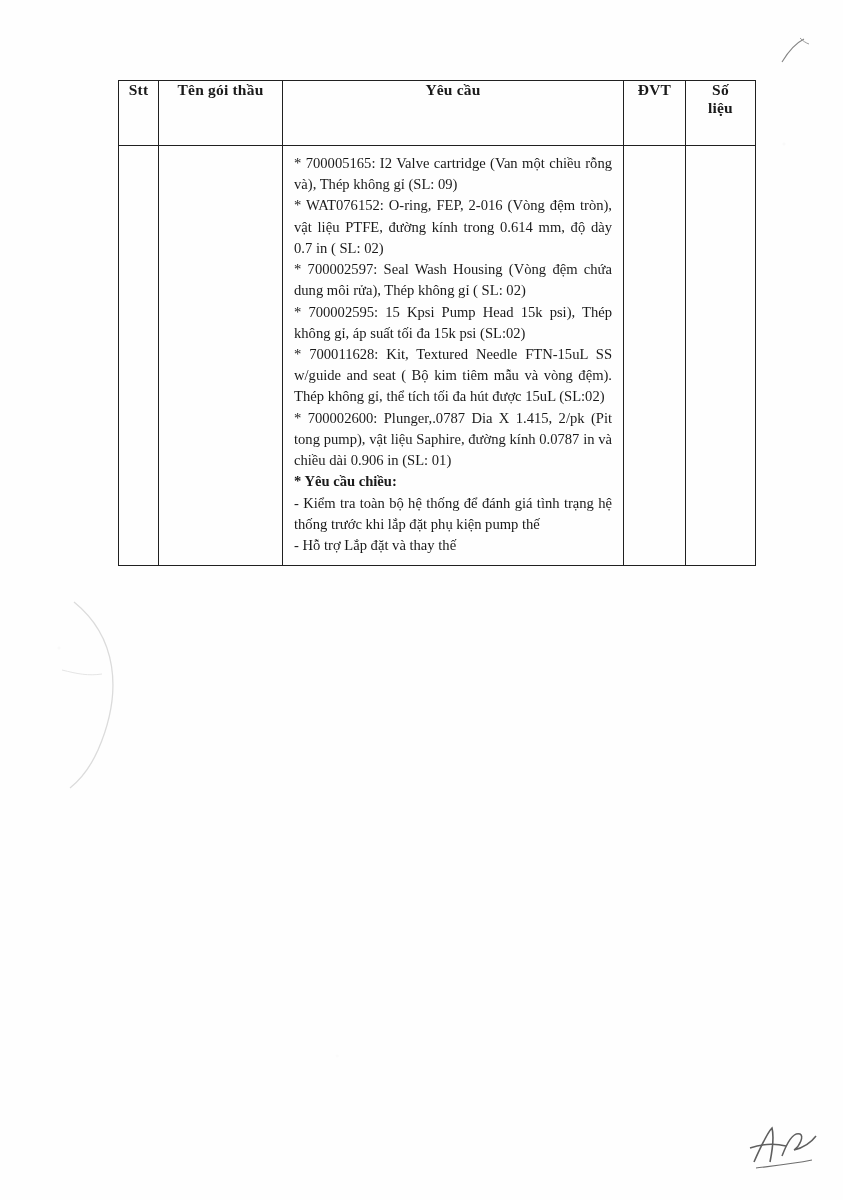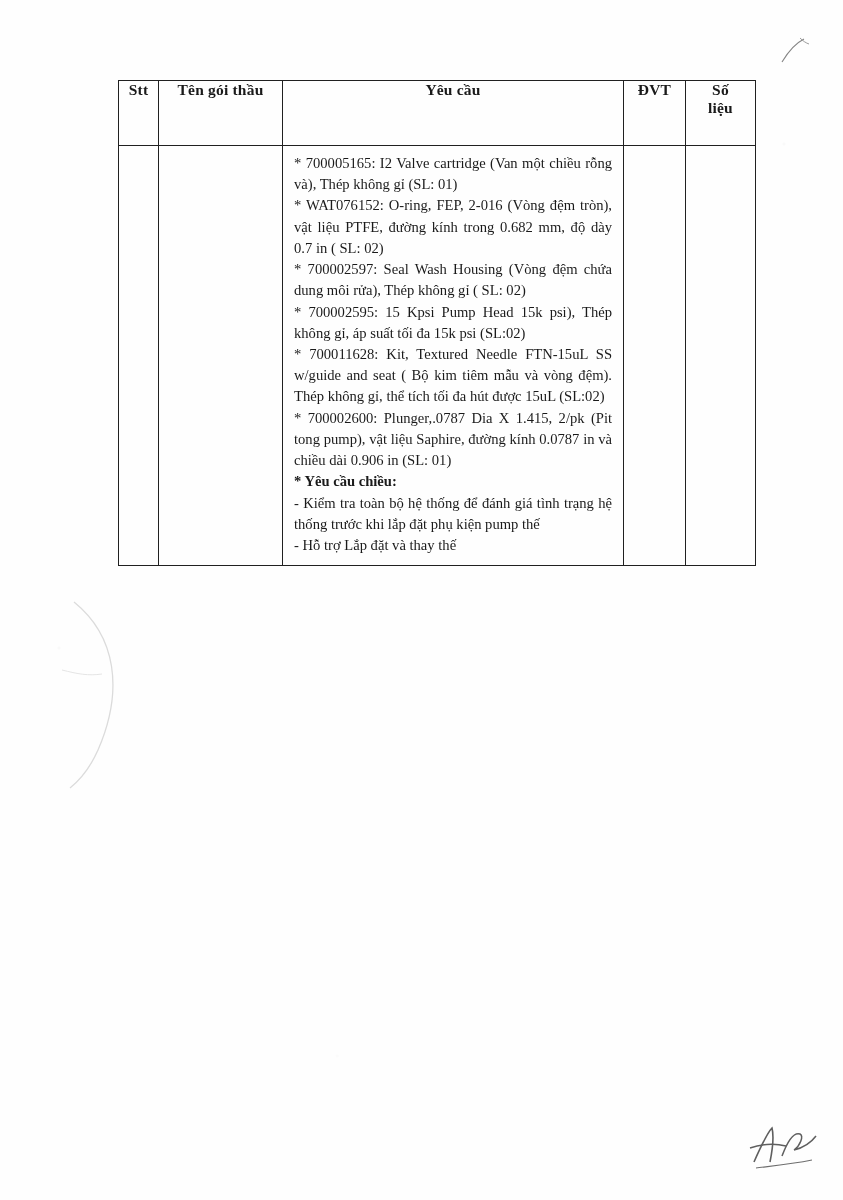--- a/index.html
+++ b/index.html
@@ -151,22 +151,22 @@
           <div>Số</div>
           <div>liệu</div>
         </th>
       </tr>
     </thead>
     <tbody>
       <tr>
         <td class="cell-stt"></td>
         <td class="cell-name"></td>
         <td class="cell-req">
-          <p class="req-line">* 700005165: I2 Valve cartridge (Van một chiều rỗng và), Thép không gỉ (SL: 01)</p>
-          <p class="req-line">* WAT076152: O-ring, FEP, 2-016 (Vòng đệm tròn), vật liệu PTFE, đường kính trong 0.682 mm, độ dày 0.7 in ( SL: 02)</p>
+          <p class="req-line">* 700005165: I2 Valve cartridge (Van một chiều rỗng và), Thép không gỉ (SL: 09)</p>
+          <p class="req-line">* WAT076152: O-ring, FEP, 2-016 (Vòng đệm tròn), vật liệu PTFE, đường kính trong 0.614 mm, độ dày 0.7 in ( SL: 02)</p>
           <p class="req-line">* 700002597: Seal Wash Housing (Vòng đệm chứa dung môi rửa), Thép không gỉ ( SL: 02)</p>
           <p class="req-line">* 700002595: 15 Kpsi Pump Head 15k psi), Thép không gỉ, áp suất tối đa 15k psi (SL:02)</p>
           <p class="req-line">* 700011628: Kit, Textured Needle FTN-15uL SS w/guide and seat ( Bộ kim tiêm mẫu và vòng đệm). Thép không gỉ, thể tích tối đa hút được 15uL (SL:02)</p>
           <p class="req-line">* 700002600: Plunger,.0787 Dia X 1.415, 2/pk (Pit tong pump), vật liệu Saphire, đường kính 0.0787 in và chiều dài 0.906 in (SL: 01)</p>
           <p class="req-line bold">* Yêu cầu chiều:</p>
           <p class="req-line">- Kiểm tra toàn bộ hệ thống để đánh giá tình trạng hệ thống trước khi lắp đặt phụ kiện pump thế</p>
           <p class="req-line">- Hỗ trợ Lắp đặt và thay thế</p>
         </td>
         <td class="cell-unit"></td>
         <td class="cell-qty"></td>

